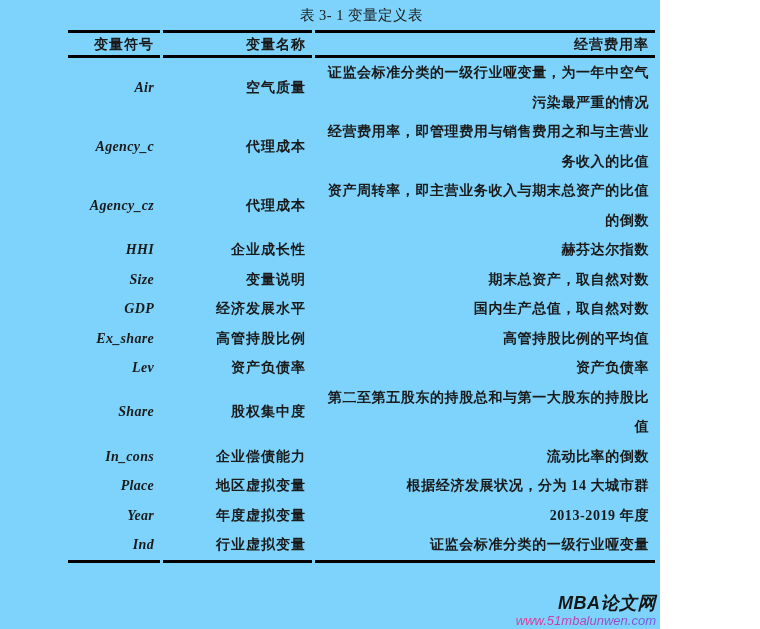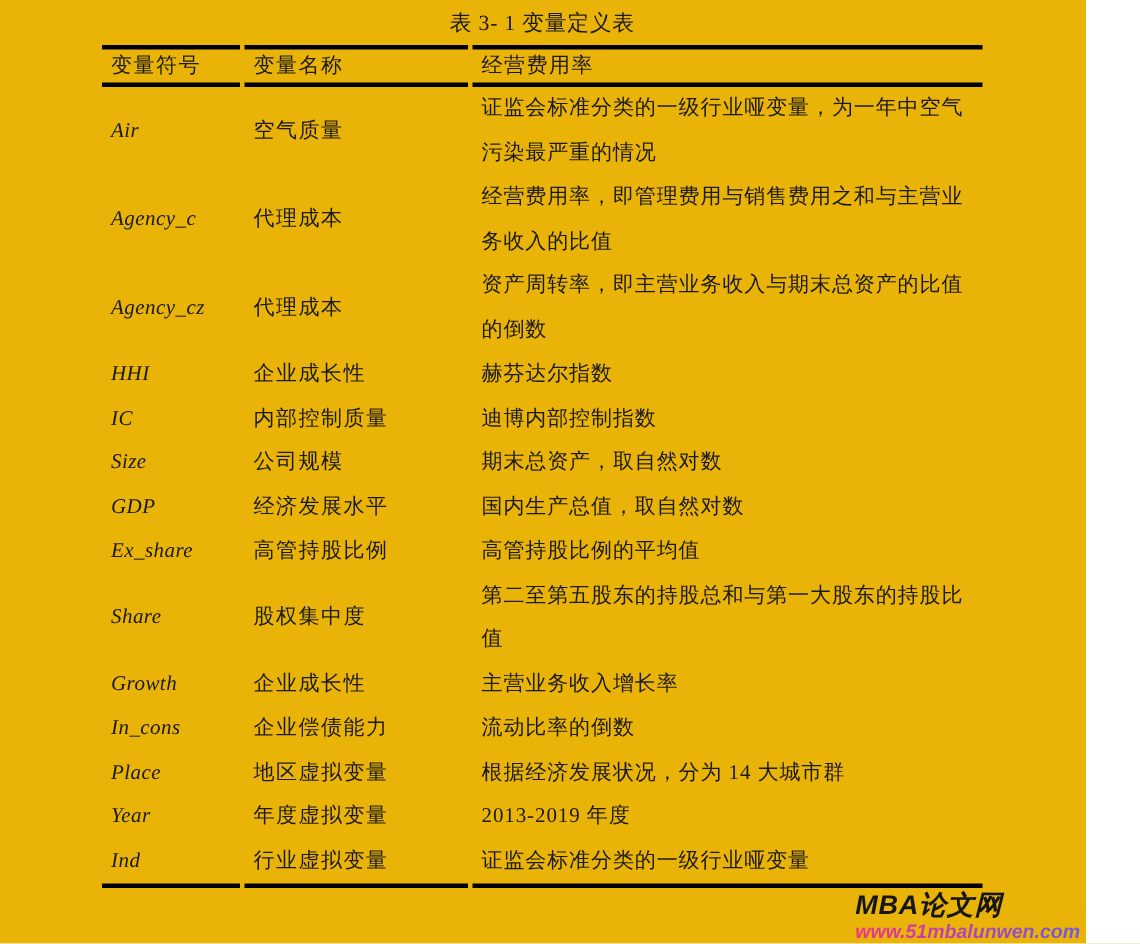--- a/index.html
+++ b/index.html
@@ -2,23 +2,23 @@
 <html style="--text: #1a1a1a; --rule: #000000; --watermark-brand: #161616; --watermark-url-start: #f0338f; --watermark-url-end: #6f58e0;"><head>
 <meta charset="utf-8">
 <style>
   html, body {
     margin: 0;
     padding: 0;
     background: #ffffff;
   }
   .page {
     position: relative;
-    width: 724px;
+    width: 660px;
     height: 629px;
-    background: #eab308;
+    background: #7dd3fc;
     overflow: hidden;
     font-family: "Liberation Serif", "DejaVu Serif", serif;
     color: var(--text, #1a1a1a);
   }
   .caption {
     position: absolute;
     top: 6px;
     left: 65px;
     width: 593px;
     text-align: center;
@@ -31,23 +31,23 @@
     left: 65px;
     width: 593px;
     border-collapse: separate;
     border-spacing: 3px 0;
     table-layout: fixed;
     font-size: 14px;
   }
   table.vartable th, table.vartable td {
     box-sizing: border-box;
     padding: 0 6px;
-    text-align: left;
+    text-align: right;
     vertical-align: middle;
-    font-weight: normal;
+    font-weight: bold;
     line-height: 29.5px;
   }
   table.vartable th {
     height: 28px;
     line-height: 21px;
     border-top: 3px solid var(--rule, #000);
     border-bottom: 3px solid var(--rule, #000);
     font-size: 14px;
     letter-spacing: 1px;
   }
@@ -58,34 +58,34 @@
   td.sym {
     font-style: italic;
     letter-spacing: 0.3px;
   }
   td.cname { letter-spacing: 1px; }
   td.cdesc { letter-spacing: 0.6px; }
   .watermark {
     position: absolute;
     right: 4px;
     bottom: 1px;
-    text-align: left;
+    text-align: right;
     font-family: "Liberation Sans", "DejaVu Sans", sans-serif;
     font-style: italic;
     line-height: 1.1;
   }
   .wm-brand {
     font-size: 18px;
     font-weight: bold;
     color: var(--watermark-brand, #161616);
     letter-spacing: 0.5px;
   }
   .wm-url {
     font-size: 13px;
-    font-weight: bold;
+    font-weight: normal;
     color: var(--watermark-url-start, #e8439b);
     background: linear-gradient(90deg, var(--watermark-url-start, #f0338f), var(--watermark-url-end, #6f58e0));
     -webkit-background-clip: text;
     background-clip: text;
     -webkit-text-fill-color: transparent;
   }
 </style>
 </head>
 <body>
 
@@ -121,48 +121,43 @@
         <td class="sym">Agency_cz</td>
         <td class="cname">代理成本</td>
         <td class="cdesc">资产周转率，即主营业务收入与期末总资产的比值的倒数</td>
       </tr>
       <tr>
         <td class="sym">HHI</td>
         <td class="cname">企业成长性</td>
         <td class="cdesc">赫芬达尔指数</td>
       </tr>
       <tr>
-        <td class="sym">IC</td>
-        <td class="cname">内部控制质量</td>
-        <td class="cdesc">迪博内部控制指数</td>
-      </tr>
-      <tr>
         <td class="sym">Size</td>
-        <td class="cname">公司规模</td>
+        <td class="cname">变量说明</td>
         <td class="cdesc">期末总资产，取自然对数</td>
       </tr>
       <tr>
         <td class="sym">GDP</td>
         <td class="cname">经济发展水平</td>
         <td class="cdesc">国内生产总值，取自然对数</td>
       </tr>
       <tr>
         <td class="sym">Ex_share</td>
         <td class="cname">高管持股比例</td>
         <td class="cdesc">高管持股比例的平均值</td>
       </tr>
       <tr>
+        <td class="sym">Lev</td>
+        <td class="cname">资产负债率</td>
+        <td class="cdesc">资产负债率</td>
+      </tr>
+      <tr>
         <td class="sym">Share</td>
         <td class="cname">股权集中度</td>
         <td class="cdesc">第二至第五股东的持股总和与第一大股东的持股比值</td>
-      </tr>
-      <tr>
-        <td class="sym">Growth</td>
-        <td class="cname">企业成长性</td>
-        <td class="cdesc">主营业务收入增长率</td>
       </tr>
       <tr>
         <td class="sym">In_cons</td>
         <td class="cname">企业偿债能力</td>
         <td class="cdesc">流动比率的倒数</td>
       </tr>
       <tr>
         <td class="sym">Place</td>
         <td class="cname">地区虚拟变量</td>
         <td class="cdesc">根据经济发展状况，分为 14 大城市群</td>

